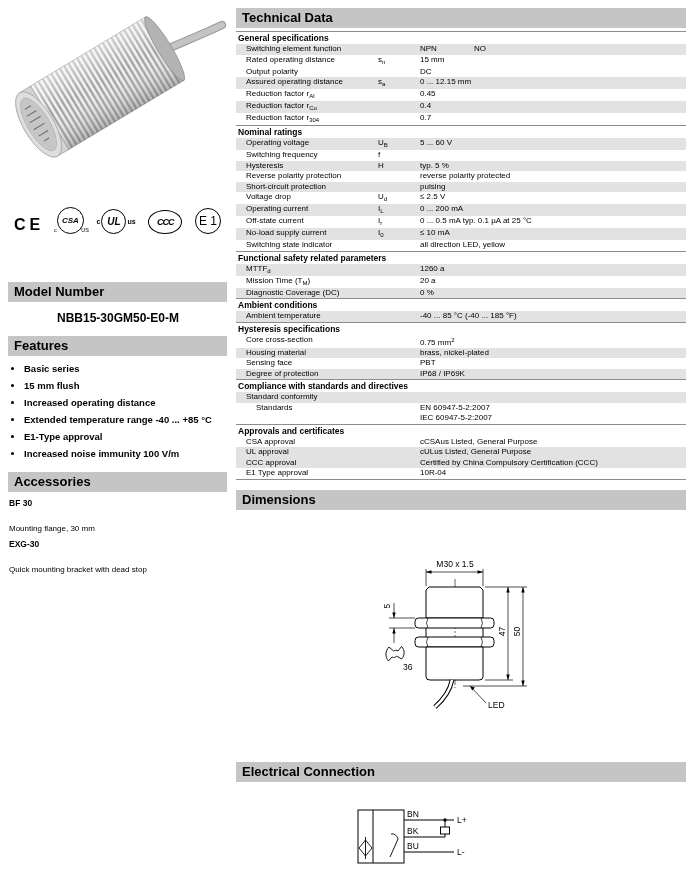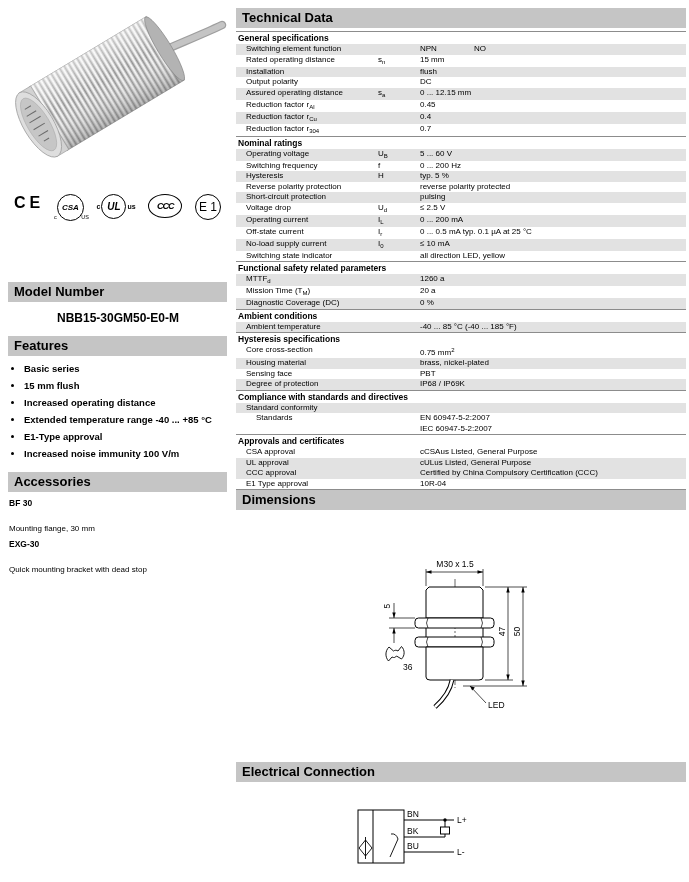--- a/index.html
+++ b/index.html
@@ -6,21 +6,21 @@
   html,body { width: 689px; height: 882px; background: #fff; color: #000;
     font-family: "Liberation Sans", sans-serif; position: relative; overflow: hidden; }
   .left-col  { position: absolute; left: 8px;   top: 8px; width: 219px; }
   .right-col { position: absolute; left: 236px; top: 8px; width: 450px; }
 
   .bar { background: #c5c5c5; font-weight: bold; font-size: 13px; line-height: 14px;
          padding: 3px 6px; height: 20px; }
 
   
   .photo { position: relative; height: 178px; }
-  .logos { margin-top: 8px; height: 40px; display: flex; align-items: flex-start;
+  .logos { margin-top: 8px; height: 40px; display: flex; align-items: flex-end;
            justify-content: space-between; padding: 0 6px; }
   .logo-ce { font-size: 16px; font-weight: 600; letter-spacing: 4px; }
   .logo-circ { border: 1.6px solid #000; border-radius: 50%; display: flex;
                align-items: center; justify-content: center; font-weight: bold; position: relative; }
   .csa { width: 27px; height: 27px; font-size: 8px; font-style: italic; }
   .csa .tag { position: absolute; font-size: 5.5px; font-style: normal; font-weight: normal; }
   .csa .c   { left: -4px; bottom: 0; }
   .csa .us  { right: -6px; bottom: 0; }
   .ul-wrap { display: flex; align-items: center; gap: 1px; }
   .ul-wrap .side { font-size: 7px; font-weight: bold; }
@@ -150,25 +150,20 @@
       <div class="srow alt">
         <span class="c-label">Switching element function</span>
         <span class="c-sym"></span>
         <span class="c-val">NPN<span class="c-val2">NO</span></span>
       </div>
       <div class="srow">
         <span class="c-label">Rated operating distance</span>
         <span class="c-sym">s<sub>n</sub></span>
         <span class="c-val">15 mm</span>
       </div>
-      <div class="srow alt">
-        <span class="c-label">Installation</span>
-        <span class="c-sym"></span>
-        <span class="c-val">flush</span>
-      </div>
       <div class="srow">
         <span class="c-label">Output polarity</span>
         <span class="c-sym"></span>
         <span class="c-val">DC</span>
       </div>
       <div class="srow alt">
         <span class="c-label">Assured operating distance</span>
         <span class="c-sym">s<sub>a</sub></span>
         <span class="c-val">0 ... 12.15 mm</span>
       </div>
@@ -189,21 +184,20 @@
       </div>
       <div class="sec-h">Nominal ratings</div>
       <div class="srow alt">
         <span class="c-label">Operating voltage</span>
         <span class="c-sym">U<sub>B</sub></span>
         <span class="c-val">5 ... 60 V</span>
       </div>
       <div class="srow">
         <span class="c-label">Switching frequency</span>
         <span class="c-sym">f</span>
-        <span class="c-val">0 ... 200 Hz</span>
       </div>
       <div class="srow alt">
         <span class="c-label">Hysteresis</span>
         <span class="c-sym">H</span>
         <span class="c-val">typ. 5  %</span>
       </div>
       <div class="srow">
         <span class="c-label">Reverse polarity protection</span>
         <span class="c-sym"></span>
         <span class="c-val">reverse polarity protected</span>

